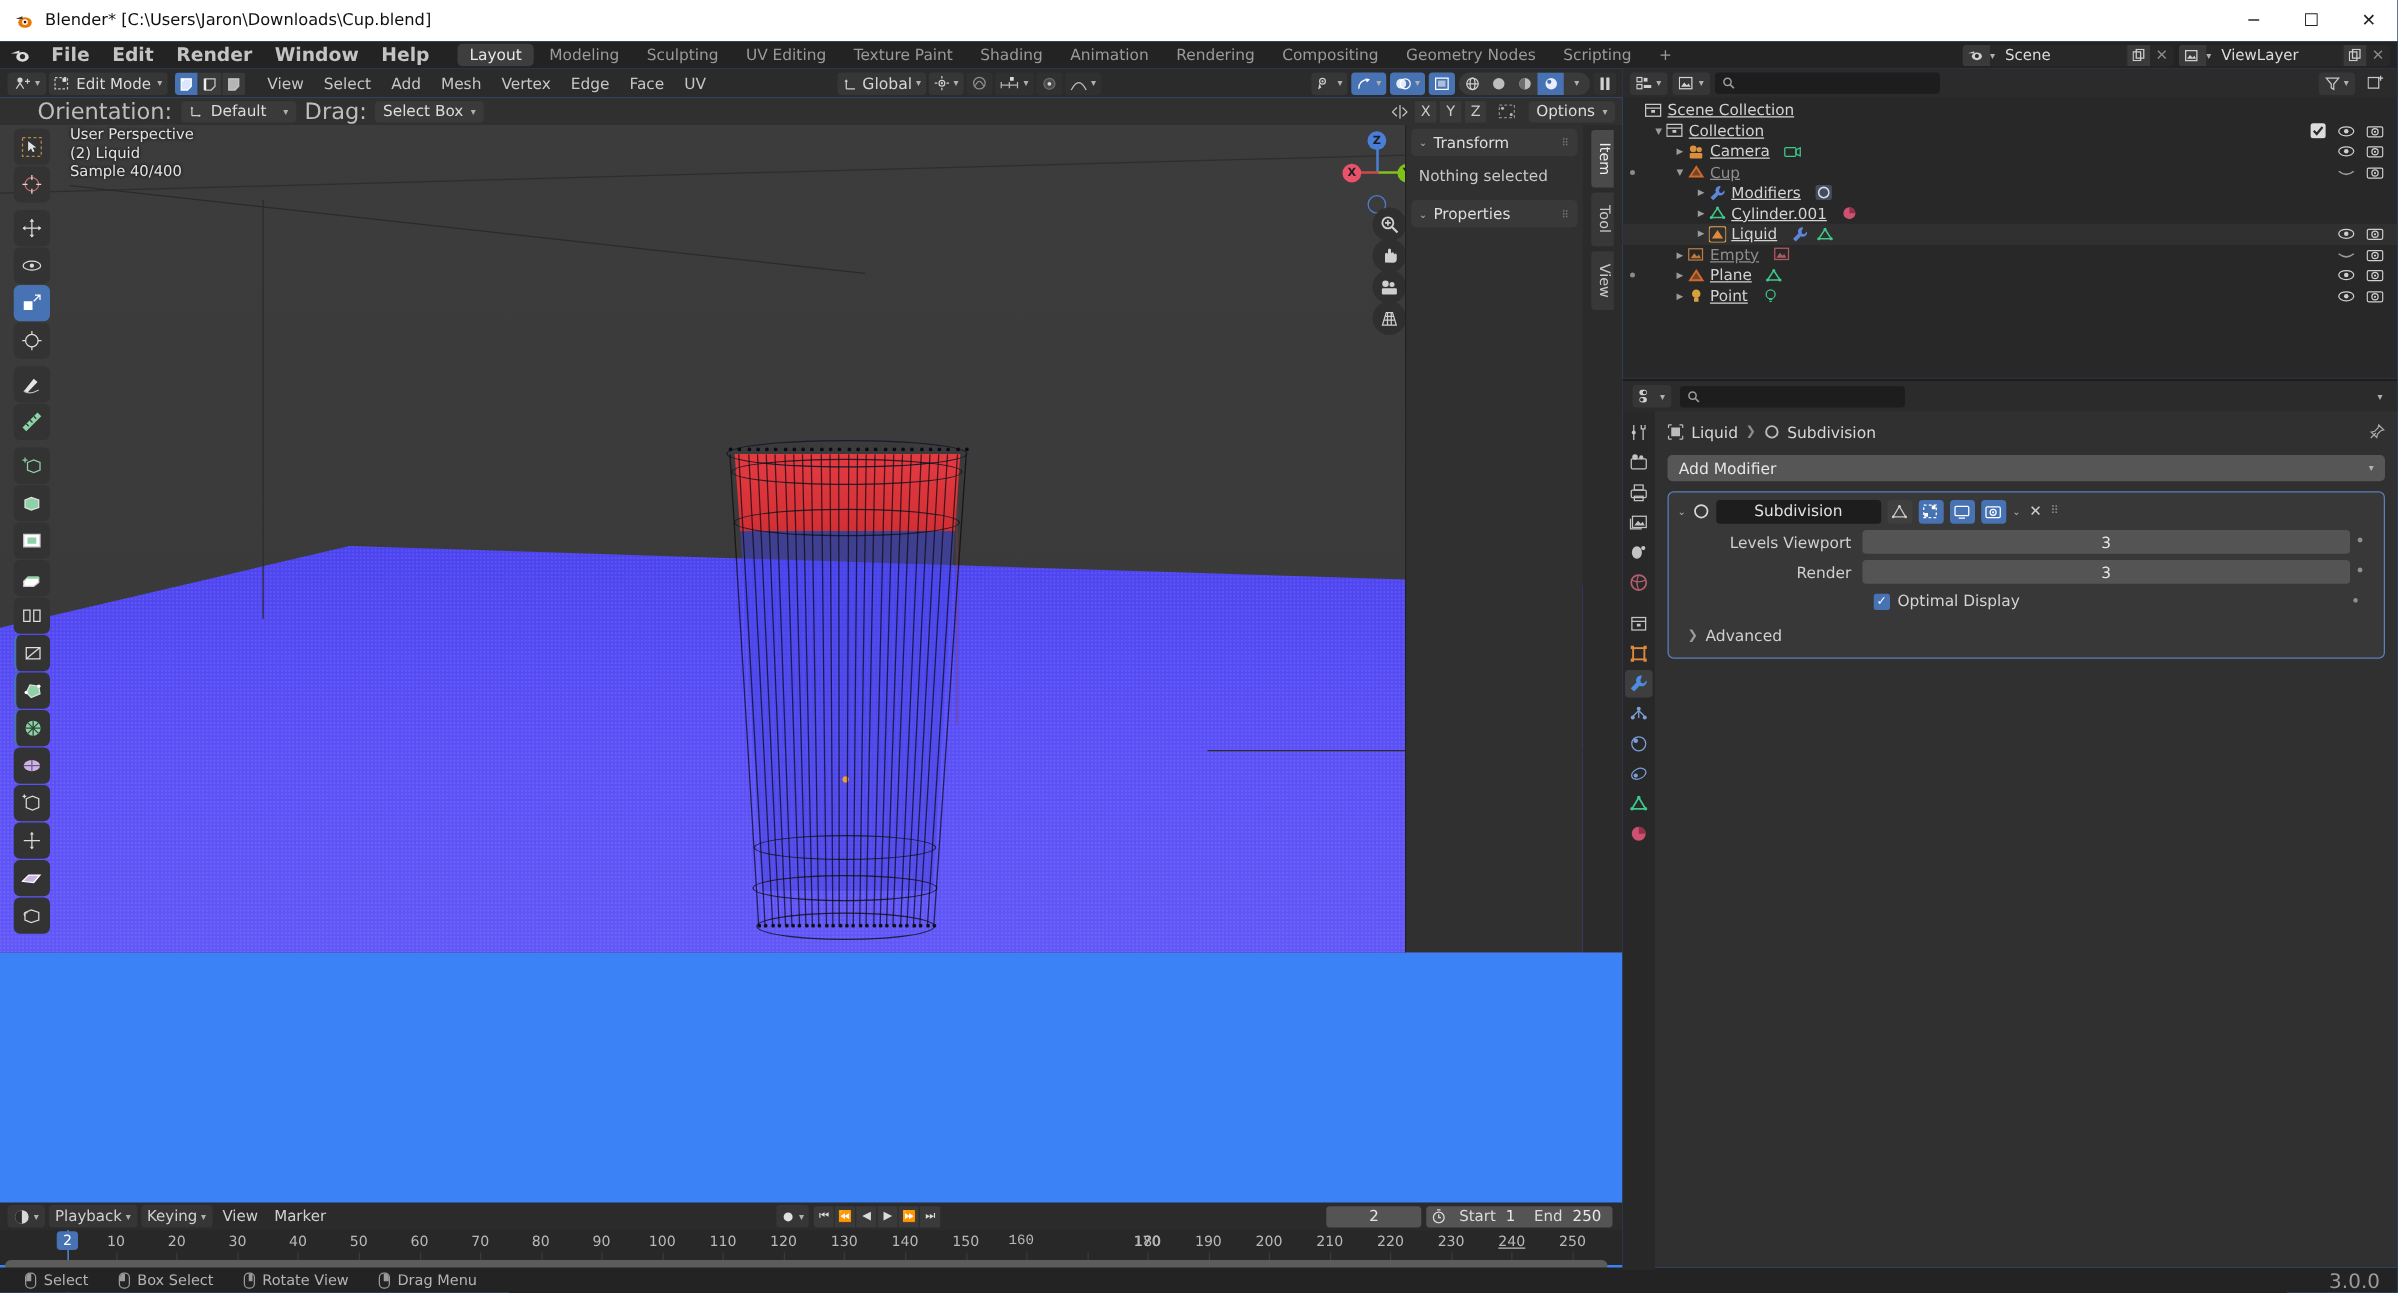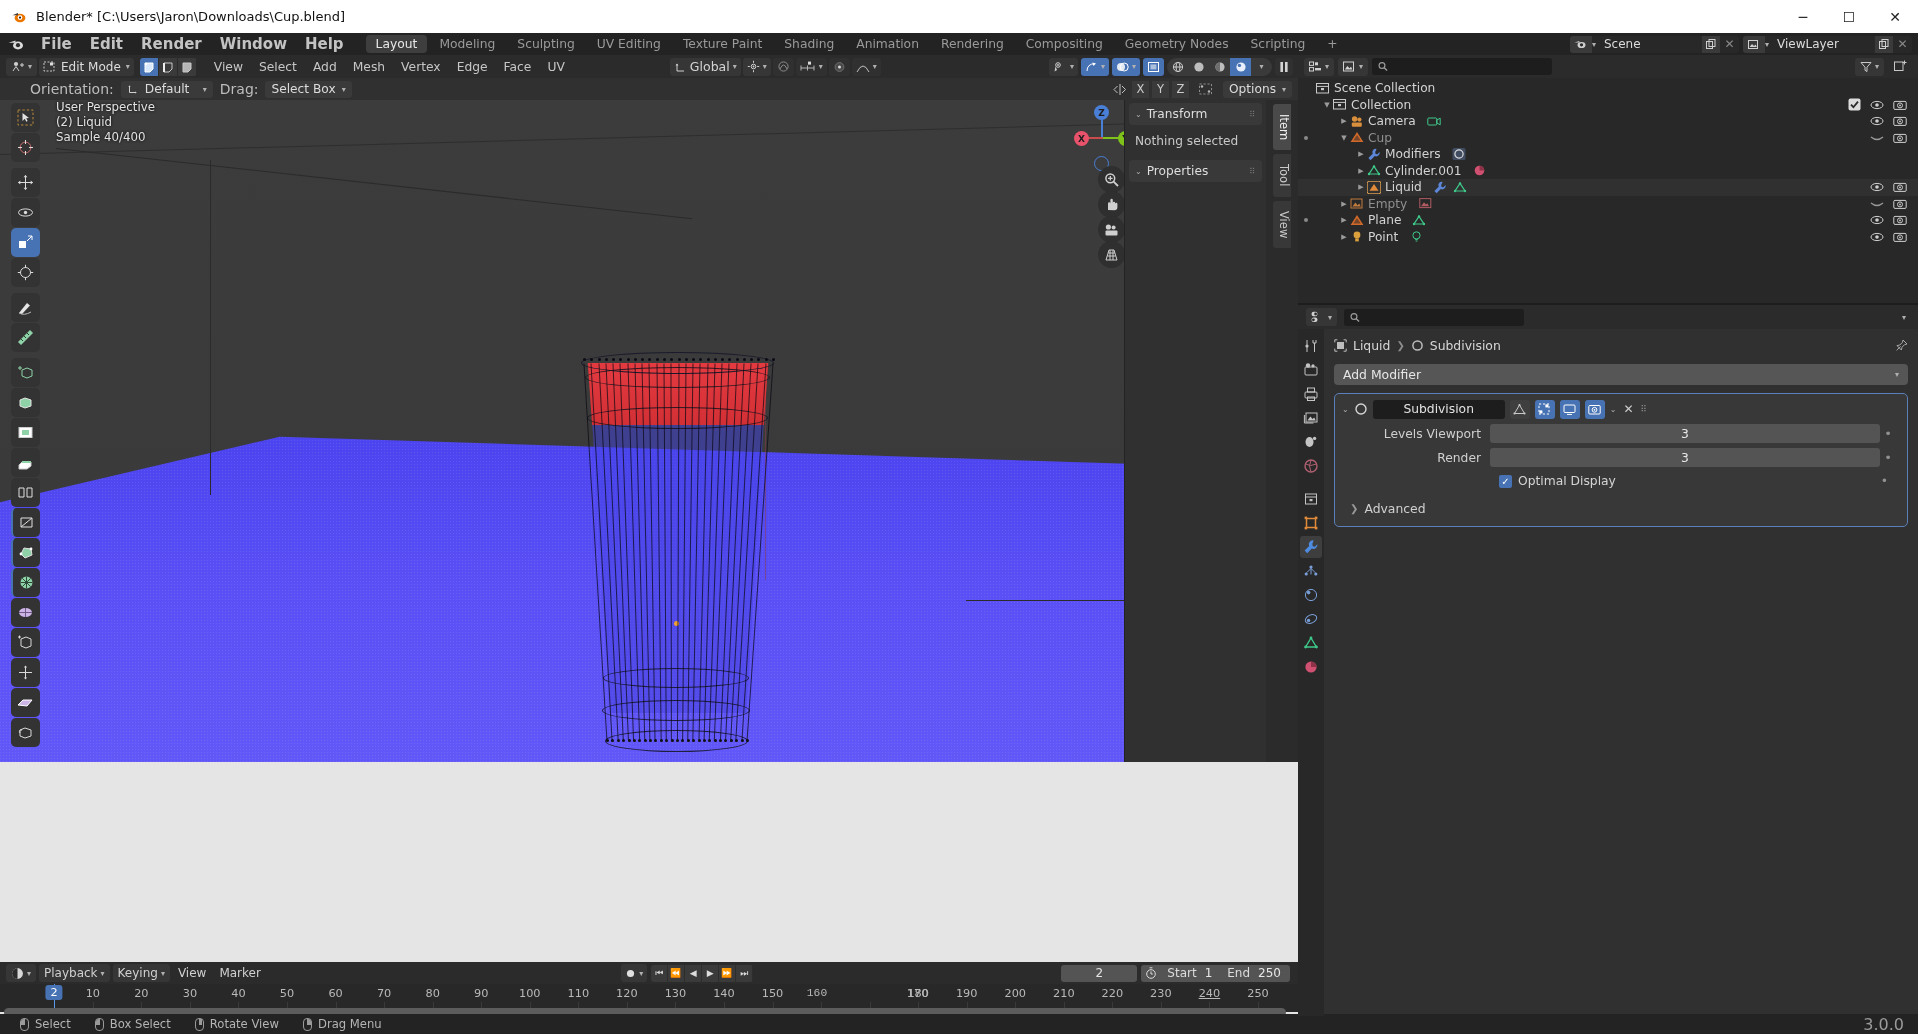--- a/index.html
+++ b/index.html
@@ -3,21 +3,21 @@
 <meta charset="utf-8">
 <style>
   * { box-sizing: border-box; margin:0; padding:0; }
   html,body{ background:#1d1d1d; }
   body{
     width:1918px; height:1034px; overflow:hidden;
     font-family:"DejaVu Sans","Liberation Sans",sans-serif;
     font-size:12.5px; color:#d4d4d4;
     -webkit-font-smoothing:antialiased;
   }
-  .app{ position:relative; width:1918px; height:1034px; background:#e5e5e5; }
+  .app{ position:relative; width:1918px; height:1034px; background:#3b82f6; }
 
   
   .titlebar{
     position:absolute; left:0; top:0; width:1918px; height:33px;
     background:#ffffff; display:flex; align-items:center;
   }
   .tb-icon{ margin-left:10px; width:18px;height:18px; display:flex;align-items:center;justify-content:center;}
   .tb-title{ margin-left:8px; color:#111; font-size:13px; }
   .tb-btns{ margin-left:auto; display:flex; height:33px; }
   .tb-btn{ width:46px;height:33px; display:flex;align-items:center;justify-content:center;
@@ -64,21 +64,21 @@
   .shade{ display:flex; height:18px; border-radius:9px; overflow:hidden; background:#3a3a3a;}
   .shade .s{ width:21px;height:18px;display:flex;align-items:center;justify-content:center;}
   .shade .s.on{ background:#4772b3;}
   .caret{ font-size:8px; color:#b0b0b0; }
 
   
   .toolbar2{
     position:absolute; left:0; top:78px; width:1298px; height:22px;
     background:#303030; display:flex; align-items:center; padding-left:30px; gap:7px;
   }
-  .tlabel{ color:#bdbdbd; font-size:14px;}
+  .tlabel{ color:#bdbdbd; font-size:18px;}
   .tdrop{ display:flex;align-items:center; gap:6px; height:17px; background:#3a3a3a;border-radius:3px;padding:0 6px;
           min-width:92px; font-size:12.2px; color:#dcdcdc;}
   .tb2-right{ margin-left:auto; display:flex;align-items:center; gap:3px; padding-right:6px;}
   .axbox{ width:17px;height:17px; background:#3a3a3a; display:flex;align-items:center;justify-content:center;
           font-size:11.5px; color:#ccc;}
 
   
   .viewport{
     position:absolute; left:0; top:100px; width:1298px; height:662px;
     background:linear-gradient(#3c3c3c,#393939);
@@ -181,21 +181,21 @@
   
   .outliner{
     position:absolute; left:1298px; top:55px; width:620px; height:248px; background:#282828;
   }
   .ol-header{ height:23px; background:#2b2b2b; display:flex;align-items:center; gap:4px; padding:0 6px;}
   .ol-search{ flex:1; max-width:180px; height:17px; background:#1d1d1d; border-radius:3px;
               display:flex;align-items:center; padding:0 6px; gap:5px;}
   .ol-rows{ padding-top:2px; }
   .ol-row{ display:flex; align-items:center; height:16.5px; padding-left:6px; font-size:12.2px; color:#d3d3d3;}
   .ol-row .tri{ width:12px; text-align:center; color:#9b9b9b; font-size:7px;}
-  .ol-row .lbl{ margin-left:4px; }
+  .ol-row .lbl{ margin-left:4px;text-decoration:underline; }
   .ol-row .lbl.dim{ color:#8f8f8f;}
   .ol-right{ margin-left:auto; display:flex; align-items:center; gap:9px; padding-right:11px;}
   .ol-ic{ width:14px;height:14px; display:flex;align-items:center;justify-content:center;}
 
   
   .props{
     position:absolute; left:1298px; top:303px; width:620px; height:711px; background:#303030;
     border-top:2px solid #1d1d1d;
   }
   .pr-header{ height:24px; background:#2b2b2b; display:flex;align-items:center; gap:7px; padding:0 8px;}

